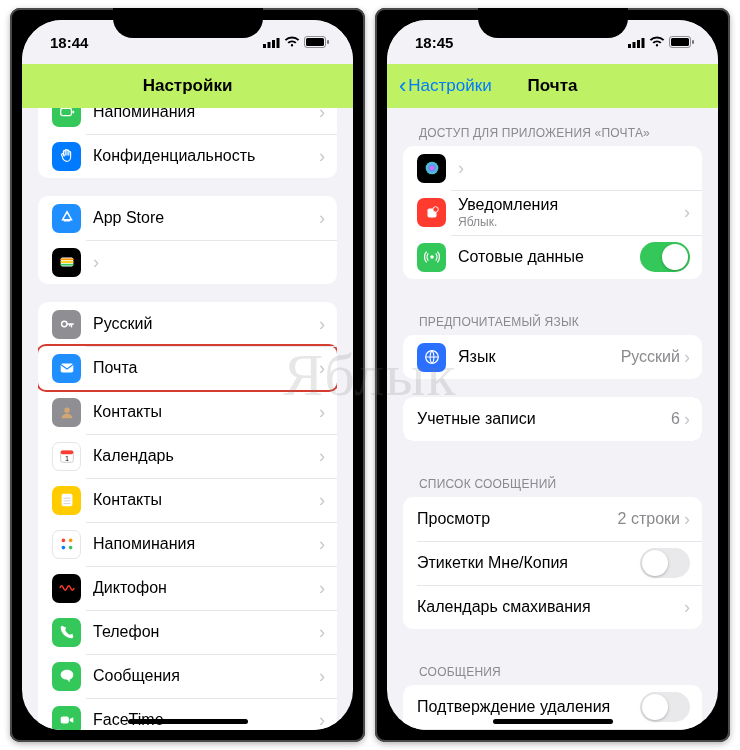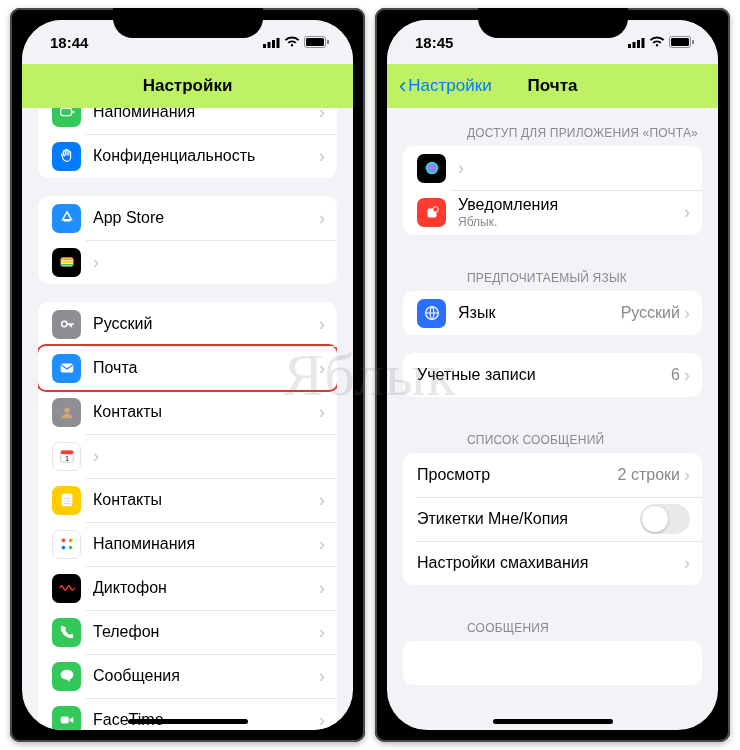--- a/index.html
+++ b/index.html
@@ -69,21 +69,20 @@
   }
   .back-btn { display: flex; align-items: center; color: #007aff; font-size: 17px; cursor: pointer; }
   .back-chevron { font-size: 22px; margin-right: 2px; line-height: 1; }
   .content { height: calc(100% - 88px); overflow: hidden; }
   .section-header {
     font-size: 12px;
     color: #8a8a8e;
     text-transform: uppercase;
     padding: 18px 16px 6px 32px;
     letter-spacing: .2px;
-    margin-left: 48px;
   }
   .group {
     background: #fff;
     border-radius: 10px;
     margin: 0 16px 18px 16px;
     overflow: hidden;
   }
   .group.tight-top { margin-top: 0; }
   .row {
     display: flex;
@@ -263,20 +262,21 @@
             <span class="chevron">›</span>
           </div>
           <div class="row">
             <span class="row-icon" style="background: rgb(255, 255, 255); border: 1px solid rgb(229, 229, 234);">
               <svg width="18" height="18" viewBox="0 0 20 20">
                 <rect x="3" y="4" width="14" height="13" rx="2" fill="#fff" stroke="#c7c7cc"></rect>
                 <rect x="3" y="4" width="14" height="4" rx="2" fill="#ff3b30"></rect>
                 <text x="10" y="15" font-size="8" text-anchor="middle" fill="#000">1</text>
               </svg>
             </span>
+            <span class="row-label">Календарь</span>
             <span class="chevron">›</span>
           </div>
           <div class="row">
             <span class="row-icon" style="background: rgb(255, 204, 0);">
               <svg width="18" height="18" viewBox="0 0 20 20">
                 <rect x="4" y="3" width="12" height="14" rx="2" fill="#fff"></rect>
                 <line x1="6" y1="8" x2="14" y2="8" stroke="#ccc"></line>
                 <line x1="6" y1="11" x2="14" y2="11" stroke="#ccc"></line>
                 <line x1="6" y1="14" x2="14" y2="14" stroke="#ccc"></line>
               </svg>
@@ -389,20 +389,32 @@
           <div class="row">
             <span class="row-icon" style="background: rgb(255, 59, 48);">
               <svg width="18" height="18" viewBox="0 0 20 20">
                 <rect x="5" y="5" width="10" height="10" rx="2" fill="#fff"></rect>
                 <circle cx="14" cy="6" r="3" fill="#ff3b30" stroke="#fff"></circle>
               </svg>
             </span>
             <span class="row-label">Уведомления<span class="row-sub">Яблык.</span></span>
             <span class="chevron">›</span>
           </div>
+          <div class="row">
+            <span class="row-icon" style="background: rgb(52, 199, 89);">
+              <svg width="18" height="18" viewBox="0 0 20 20">
+                <circle cx="10" cy="10" r="2" fill="#fff"></circle>
+                <path d="M6 6a6 6 0 000 8M14 6a6 6 0 010 8M4 4a9 9 0 000 12M16 4a9 9 0 010 12" fill="none" stroke="#fff" stroke-width="1.4"></path>
+              </svg>
+            </span>
+            <span class="row-label">Сотовые данные</span>
+            <span class="toggle on">
+              <span class="knob"></span>
+            </span>
+          </div>
         </div>
         <div class="section-header">ПРЕДПОЧИТАЕМЫЙ ЯЗЫК</div>
         <div class="group">
           <div class="row">
             <span class="row-icon" style="background: rgb(43, 111, 255);">
               <svg width="18" height="18" viewBox="0 0 20 20">
                 <circle cx="10" cy="10" r="7" fill="none" stroke="#fff" stroke-width="1.4"></circle>
                 <path d="M3 10h14M10 3c3 3 3 11 0 14M10 3c-3 3-3 11 0 14" fill="none" stroke="#fff" stroke-width="1.2"></path>
               </svg>
             </span>
@@ -425,26 +437,32 @@
             <span class="row-value">2 строки</span>
             <span class="chevron">›</span>
           </div>
           <div class="row noicon">
             <span class="row-label">Этикетки Мне/Копия</span>
             <span class="toggle off">
               <span class="knob"></span>
             </span>
           </div>
           <div class="row noicon">
-            <span class="row-label">Настройки смахивания</span>
+            <span class="row-label">Календарь смахивания</span>
             <span class="chevron">›</span>
           </div>
         </div>
         <div class="section-header">СООБЩЕНИЯ</div>
         <div class="group">
+          <div class="row noicon">
+            <span class="row-label">Подтверждение удаления</span>
+            <span class="toggle off">
+              <span class="knob"></span>
+            </span>
+          </div>
           <div class="row noicon"></div>
         </div>
       </div>
     <div class="home-indicator"></div>
   </div>
 </div>
 
 <div class="watermark">Яблык</div>
 
 </body></html>

